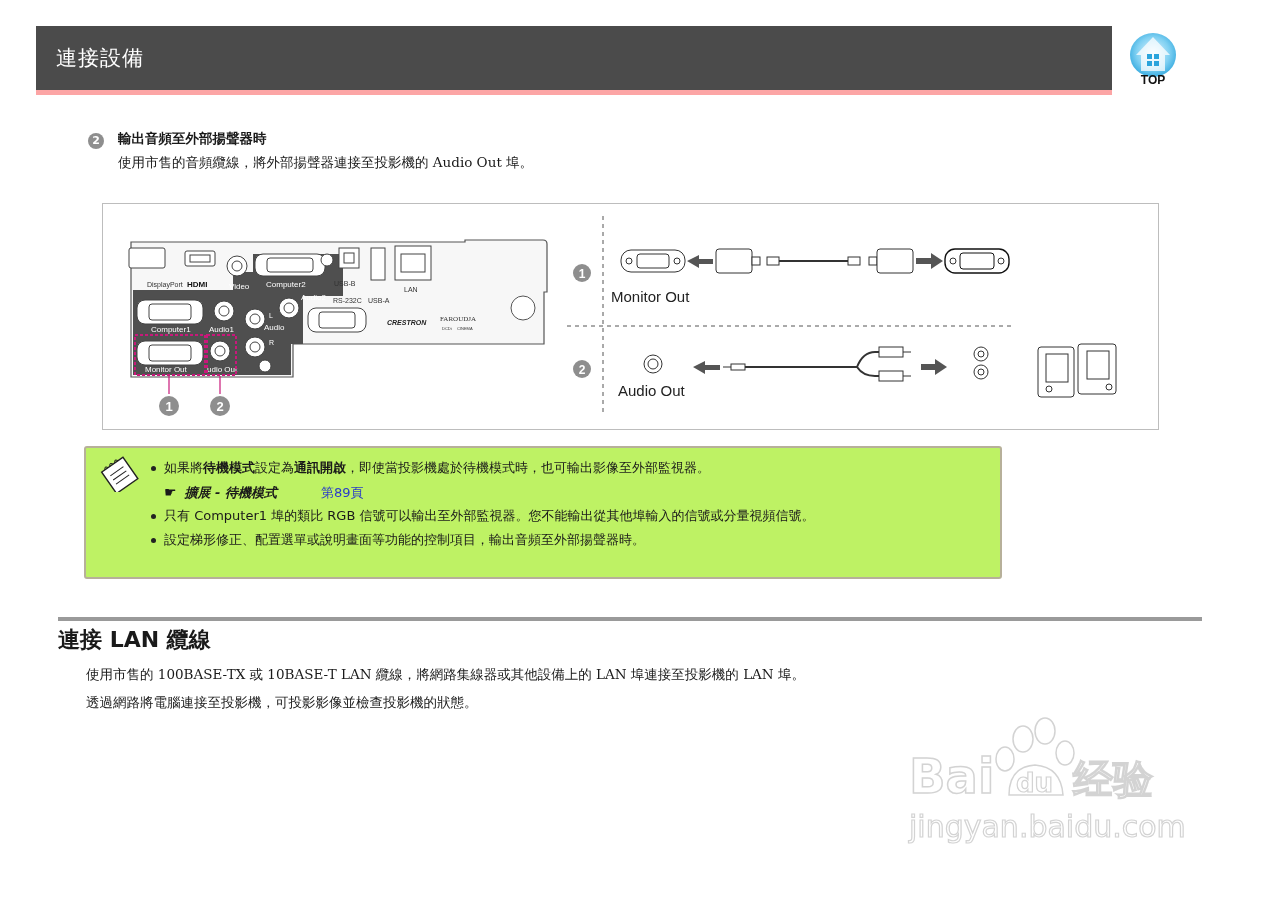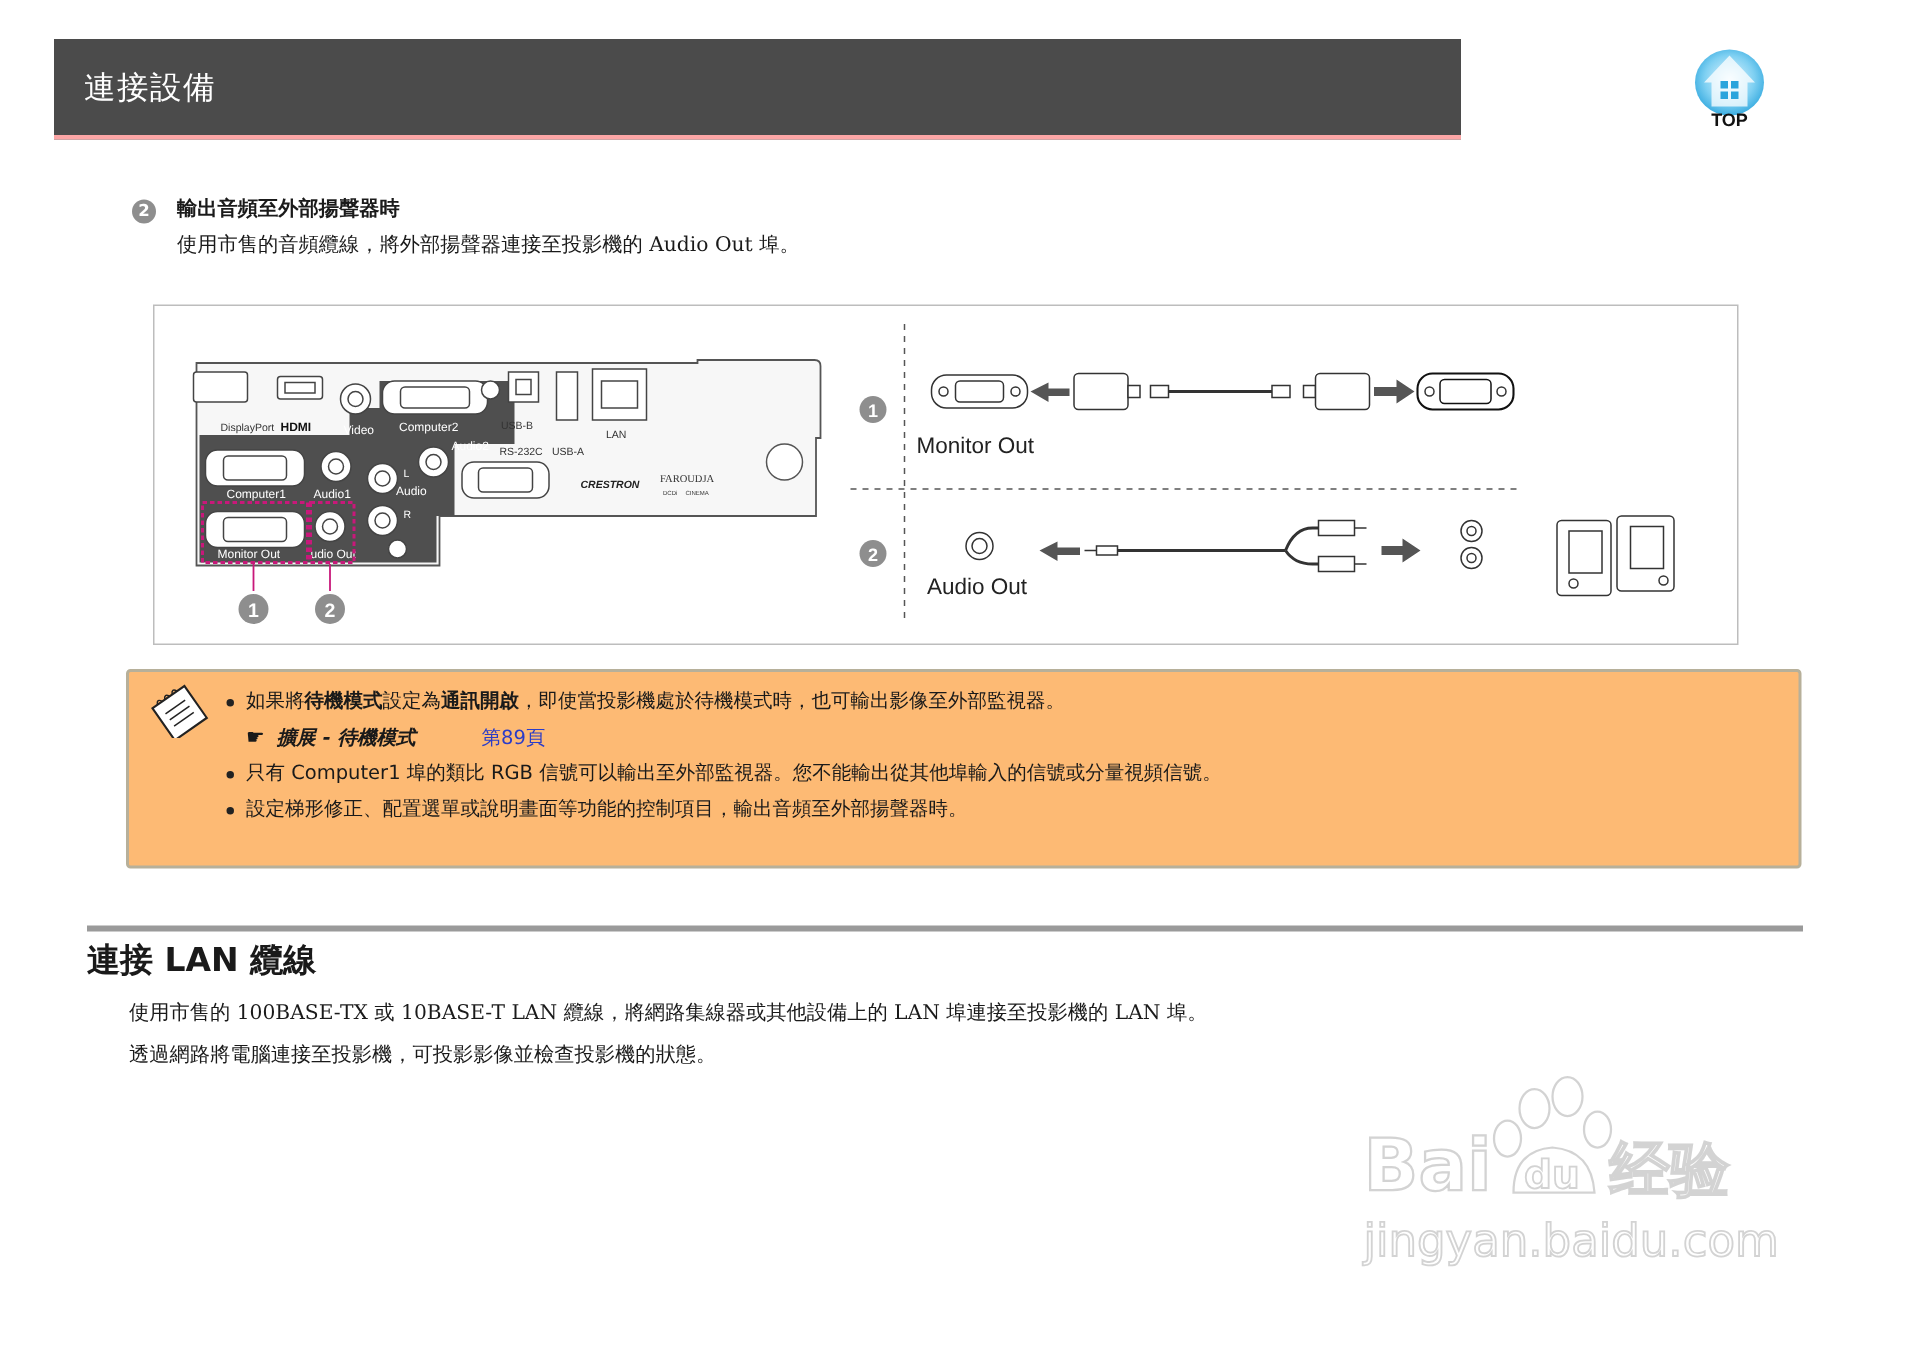--- a/index.html
+++ b/index.html
@@ -1,22 +1,22 @@
 <!DOCTYPE html>
 <html><head>
 <meta charset="utf-8">
 <style>
   html, body { margin: 0; padding: 0; }
   body {
     width: 1280px; height: 905px; background: #ffffff; position: relative;
     font-family: "DejaVu Sans", "Liberation Sans", sans-serif; color: #1a1a1a; overflow: hidden;
   }
   .header {
-    position: absolute; left: 36px; top: 26px; width: 938px; height: 64px;
-    background: #4b4b4b; border-bottom: 3px solid #fca5a5;
+    position: absolute; left: 36px; top: 26px; width: 1076px; height: 64px;
+    background: #4b4b4b; border-bottom: 5px solid #fca5a5;
   }
   .header-title {
     position: absolute; left: 20px; top: 18px; color: #ffffff; font-size: 21px; letter-spacing: 1px;
   }
   .top-btn {
     position: absolute; left: 1092px; top: 3px; width: 50px; height: 58px; cursor: pointer;
   }
   .page-num {
     position: absolute; left: 1144px; top: 26px; color: #ffffff; font-size: 16px; margin-left: 36px;
   }
@@ -36,22 +36,22 @@
   .step-desc {
     position: absolute; left: 30px; top: 24px; font-size: 13.5px; white-space: nowrap;
     font-family: "DejaVu Serif", serif;
   }
   .figure {
     position: absolute; left: 102px; top: 203px; width: 1055px; height: 225px;
     border: 1px solid #bdbdbd; background: #fff;
   }
   .figure svg { position: absolute; left: 0; top: 0; }
   .note {
-    position: absolute; left: 84px; top: 446px; width: 1117px; height: 133px;
-    background: #fdba74; border: 2px solid #b7b09a; border-radius: 3px; box-sizing: border-box;
+    position: absolute; left: 84px; top: 446px; width: 918px; height: 133px;
+    background: #bef264; border: 2px solid #b7b09a; border-radius: 3px; box-sizing: border-box;
   }
   .note-icon { position: absolute; left: 12px; top: 8px; width: 44px; height: 36px; }
   .note-list { position: absolute; left: 62px; top: 10px; margin: 0; padding: 0; list-style: none; font-size: 13px; }
   .note-list li { position: relative; padding-left: 16px; height: 24px; line-height: 20px; white-space: nowrap; }
   .note-list li.bullet::before {
     content: ""; position: absolute; left: 3px; top: 8px; width: 5px; height: 5px; border-radius: 50%; background: #222;
   }
   .note-ref { padding-left: 16px; }
   .note-ref .hand { font-size: 14px; margin-right: 8px; }
   .note-ref .ref-text { font-weight: bold; margin-right: 8px; font-style: italic; }

